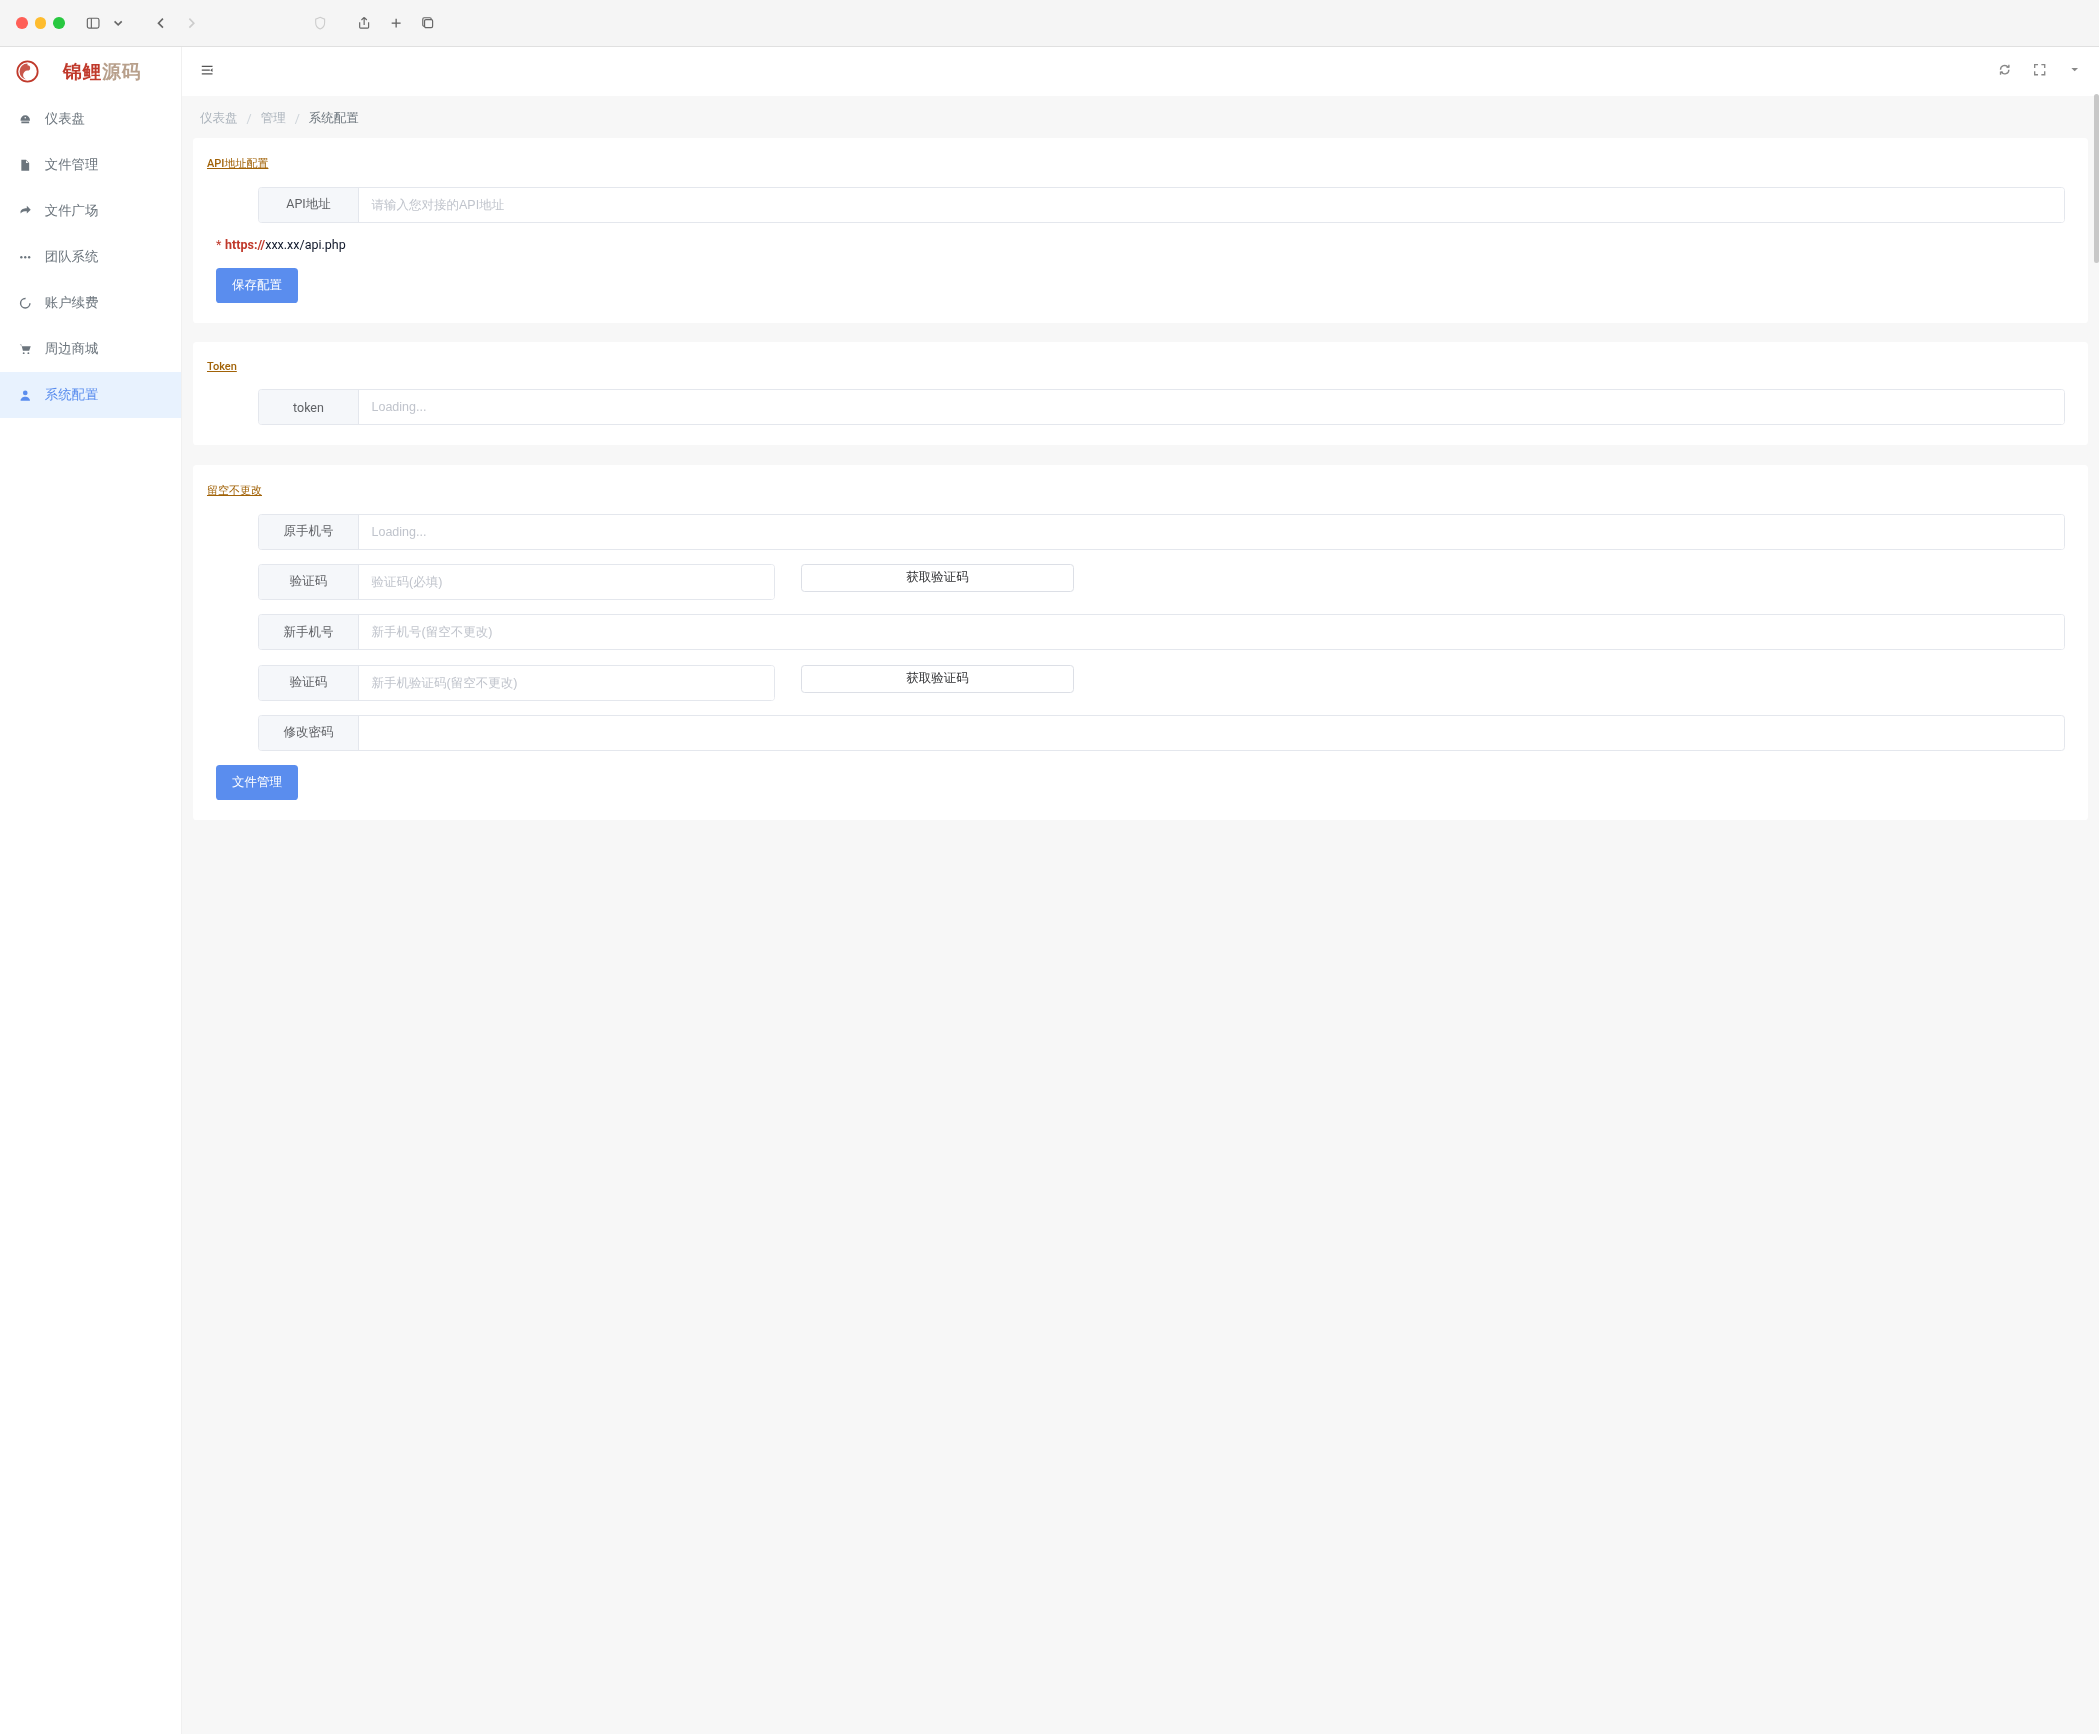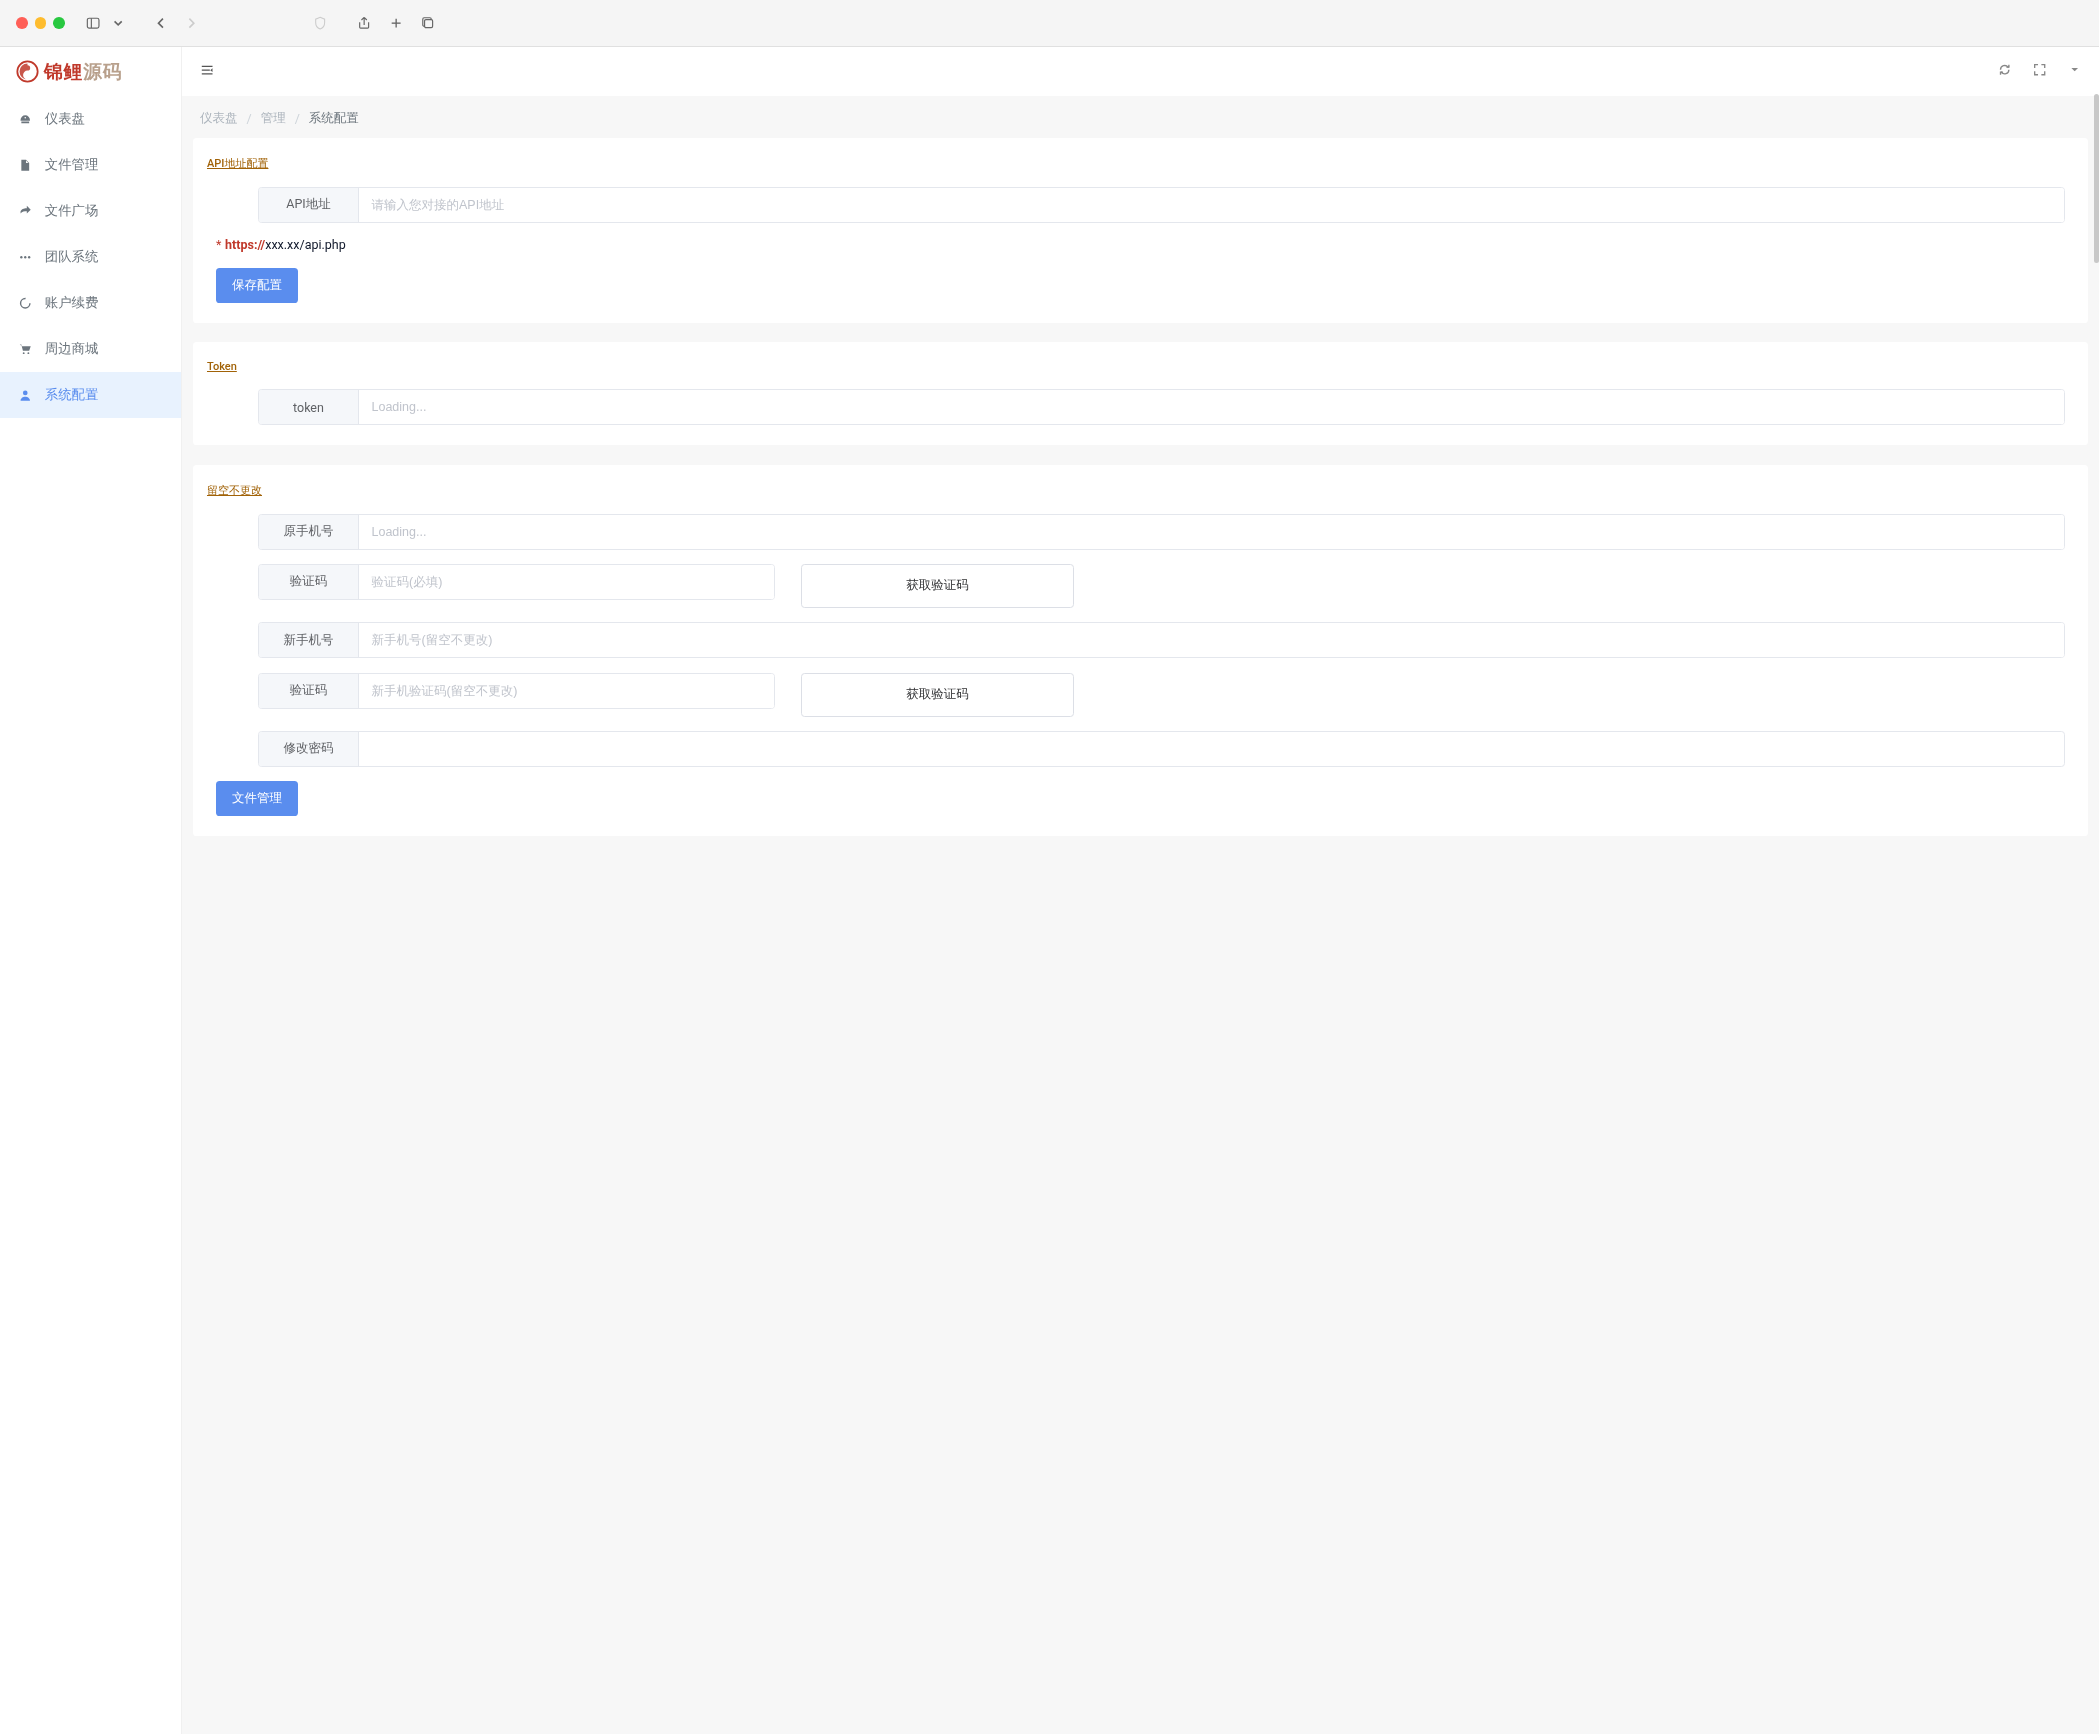--- a/index.html
+++ b/index.html
@@ -23,21 +23,21 @@
     .url-reload { position: absolute; right: 9px; color: #999; }
     .url-reload svg { width: 10.7px; height: 12.5px; }
     .chrome-right { display: flex; gap: 7.1px; margin-left: 7.1px; }
 
     
     .app { display: flex; height: calc(100vh - 47px); }
     .sidebar { width: 182px; background: #fff; border-right: 0.9px solid #f0f0f0; flex-shrink: 0; }
     .main { flex: 1; background: #f7f7f7; display: flex; flex-direction: column; overflow: hidden; }
 
     
-    .logo { height: 49px; display: flex; align-items: center; padding: 0 16px; gap: 5px; }
+    .logo { height: 49px; display: flex; align-items: center; padding: 0 16px; gap: 24px; }
     .logo-icon { width: 23px; height: 23px; }
     .logo-text { font-size: 18.7px; font-weight: 600; letter-spacing: 0.9px; }
     .logo-text .brand-a { color: #c0392b; }
     .logo-text .brand-b { color: #b8a08c; }
 
     
     .nav-item { display: flex; align-items: center; padding: 0 18px; height: 46px; color: #6c757d; cursor: pointer; gap: 12.5px; font-size: 13.4px; }
     .nav-item.active { background: #e8f2fe; color: #5a8dee; }
     .nav-item .nav-icon { width: 14.3px; display: flex; justify-content: center; color: inherit; }
     .nav-item .nav-icon svg { width: 12.5px; height: 12.5px; }
@@ -64,21 +64,21 @@
     .card-body { padding: 0 9px; }
 
     
     .input-group { display: flex; border: 0.9px solid #e4e7ed; border-radius: 3.6px; overflow: hidden; margin-bottom: 14.3px; height: 36px; margin-left: 42px; }
     .input-addon { width: 100px; background: #f5f7fa; display: flex; align-items: center; justify-content: center; color: #606266; font-size: 12.5px; border-right: 0.9px solid #e4e7ed; flex-shrink: 0; }
     .input-field { flex: 1; border: none; outline: none; padding: 0 12.5px; font-size: 12.5px; color: #333; background: #fff; }
     .input-field::placeholder { color: #c0c4cc; }
 
     .input-row { display: flex; gap: 26px; margin-bottom: 14.3px; align-items: stretch; }
     .input-row .input-group { flex: 1; margin-bottom: 0; max-width: 517px; }
-    .btn-outline { flex: 0 0 273px; border: 0.9px solid #dcdfe6; background: #fff; border-radius: 3.6px; font-size: 12.5px; color: #303133; cursor: pointer; height: 44px; }
+    .btn-outline { flex: 0 0 273px; border: 0.9px solid #dcdfe6; background: #fff; border-radius: 3.6px; font-size: 12.5px; color: #303133; cursor: pointer; height: 28px; }
 
     .hint-line { font-size: 12.5px; margin-bottom: 16px; color: #333; }
     .hint-star { color: #c0392b; margin-right: 3.6px; }
     .hint-strong { color: #c0392b; font-weight: 700; }
     .hint-muted { color: #0f172a; }
 
     .btn-primary { background: #5a8dee; color: #fff; border: none; padding: 9px 16px; border-radius: 3.6px; font-size: 12.5px; cursor: pointer; }
 
     .page-scrollbar { position: absolute; right: 0; top: 47px; bottom: 0; width: 5.3px; background: transparent; }
     .page-scroll-thumb { position: absolute; right: 0; top: 0; width: 5.3px; height: 169px; background: #c8c8c8; border-radius: 2.7px; }

